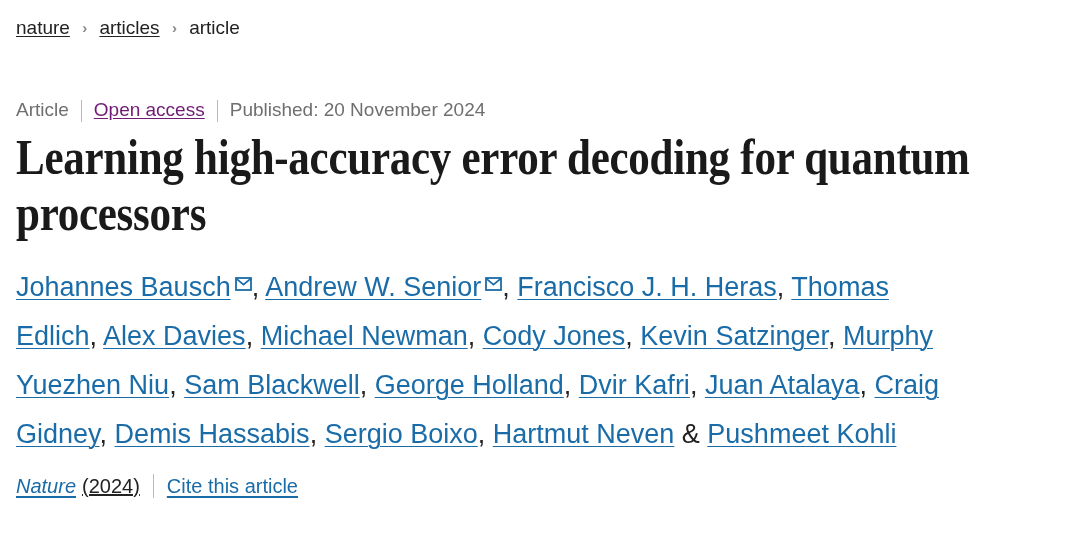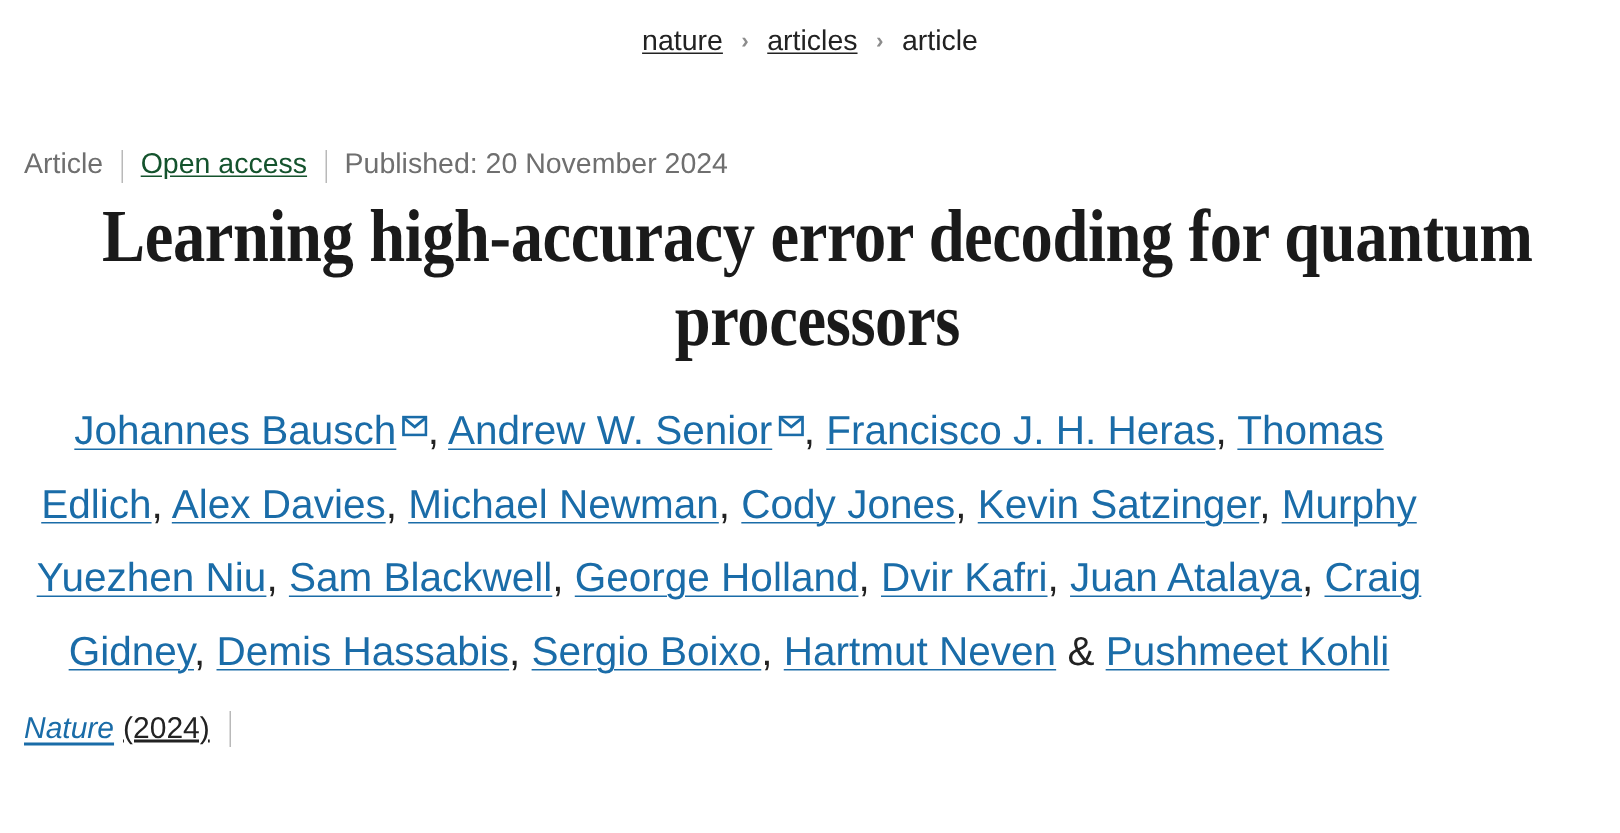--- a/index.html
+++ b/index.html
@@ -13,21 +13,20 @@
     overflow: hidden;
     font-family: "Liberation Sans", sans-serif;
     color: #222222;
     -webkit-font-smoothing: antialiased;
   }
 
   .page {
     padding: 0 16px;
     box-sizing: border-box;
     width: 1080px;
-    text-align: center;
   }
 
   
   .breadcrumb {
     padding-top: 16px;
     font-size: 19px;
     line-height: 24px;
     color: #222222;
     white-space: nowrap;
   }
@@ -63,21 +62,21 @@
   .meta .divider {
     display: inline-block;
     width: 1px;
     height: 22px;
     background: #b9b9b9;
     margin: 0 12px;
     position: relative;
     top: 1px;
   }
   .meta a.open-access {
-    color: #14532d;
+    color: #701a75;
     text-decoration: underline;
     text-underline-offset: 2px;
   }
 
   
   .title {
     margin: 6px 0 0 0;
     font-family: "Liberation Serif", "DejaVu Serif", serif;
     font-weight: bold;
     font-size: 50px;
@@ -173,15 +172,16 @@
           <path d="M1.6 1.9 L8.5 7.6 L15.4 1.9" fill="none" stroke="#1a6ca8" stroke-width="1.8"></path>
         </svg></span><span>, </span><a href="#">Andrew W. Senior</a><span class="envelope-icon"><svg viewBox="0 0 17 14" width="17" height="14" aria-hidden="true">
           <rect x="1" y="1" width="15" height="12" fill="#ffffff" stroke="#1a6ca8" stroke-width="1.8"></rect>
           <path d="M1.6 1.9 L8.5 7.6 L15.4 1.9" fill="none" stroke="#1a6ca8" stroke-width="1.8"></path>
         </svg></span><span>, </span><a href="#">Francisco J. H. Heras</a><span>, </span><a href="#">Thomas Edlich</a><span>, </span><a href="#">Alex Davies</a><span>, </span><a href="#">Michael Newman</a><span>, </span><a href="#">Cody Jones</a><span>, </span><a href="#">Kevin Satzinger</a><span>, </span><a href="#">Murphy Yuezhen Niu</a><span>, </span><a href="#">Sam Blackwell</a><span>, </span><a href="#">George Holland</a><span>, </span><a href="#">Dvir Kafri</a><span>, </span><a href="#">Juan Atalaya</a><span>, </span><a href="#">Craig Gidney</a><span>, </span><a href="#">Demis Hassabis</a><span>, </span><a href="#">Sergio Boixo</a><span>, </span><a href="#">Hartmut Neven</a><span class="amp"> &amp; </span><a href="#">Pushmeet Kohli</a></div>
 
   <div class="citation">
     <a href="#" class="journal">Nature</a>
     <span class="year">(2024)</span>
     <span class="divider"></span>
+    <a href="#" class="cite-link">Cite this article</a>
   </div>
 
 </div>
 
 </body></html>

